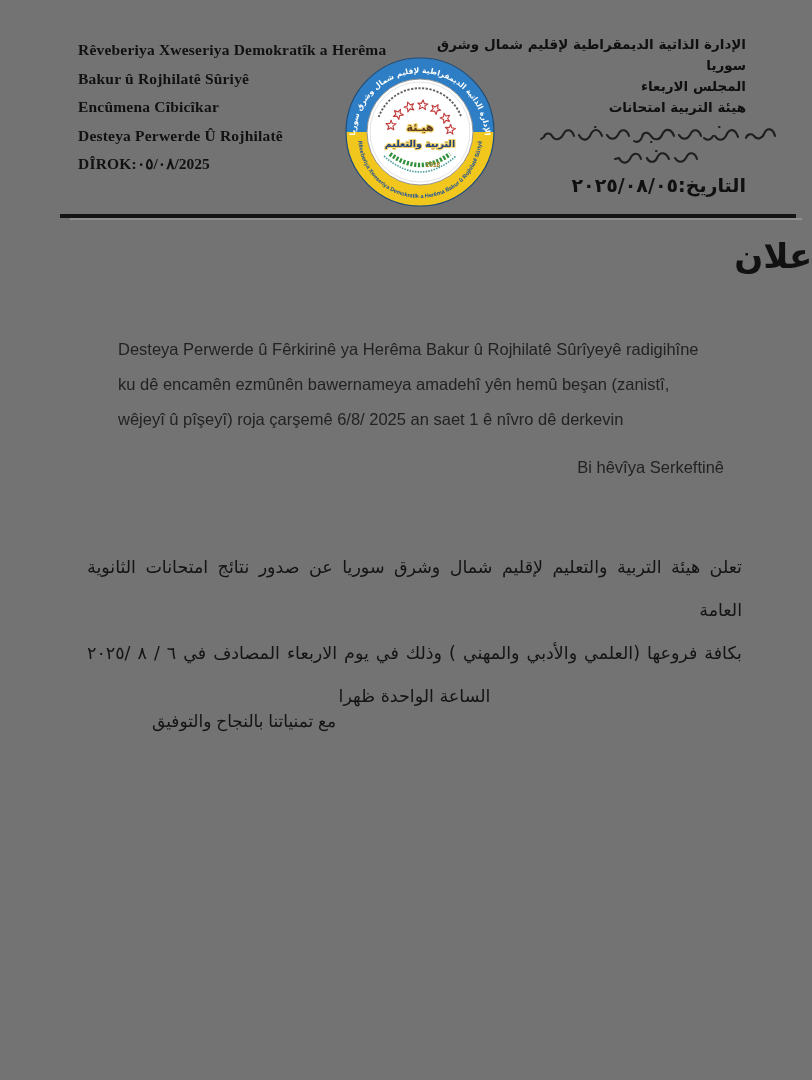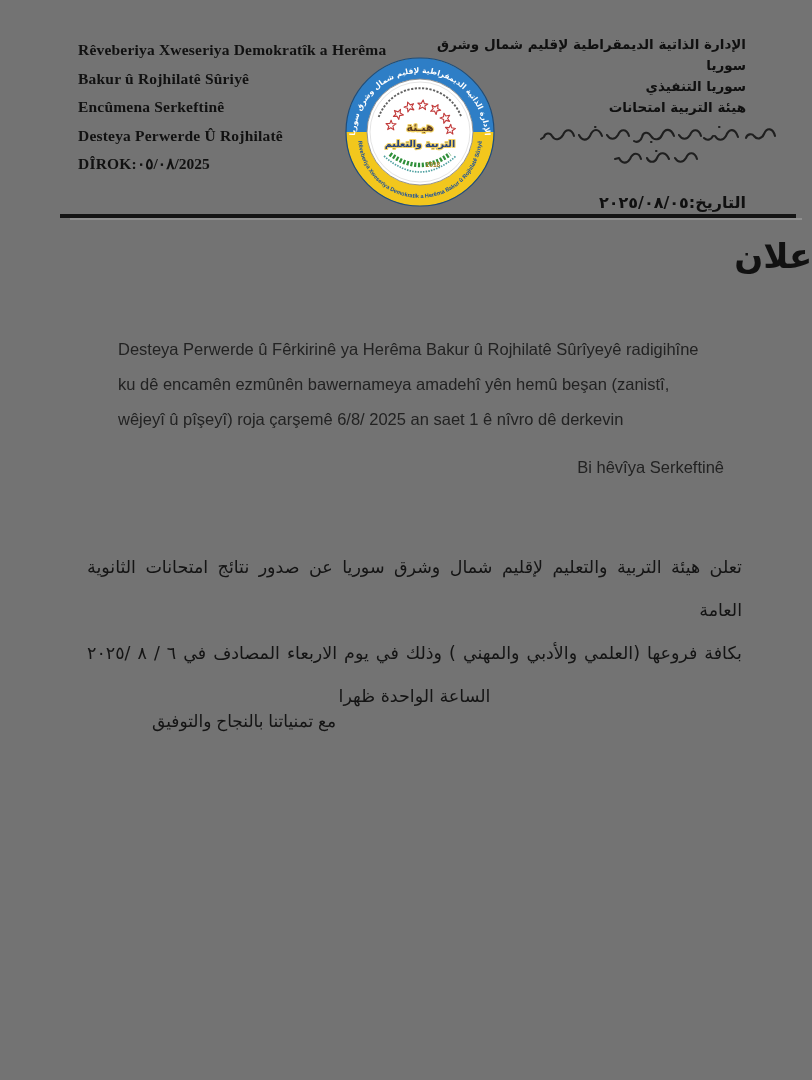--- a/index.html
+++ b/index.html
@@ -19,21 +19,21 @@
   
   .header-right{
     position:absolute;top:34px;right:66px;width:330px;
     direction:rtl;text-align:right;
     font-family:"DejaVu Sans", sans-serif;font-weight:bold;
     font-size:13.5px;line-height:21px;color:#101010;
   }
   .syriac-block{margin:5px -31px 0 0;width:244px;margin-left:auto;}
   .syriac-block svg{display:block;}
   .syriac-line2{margin:3px auto 0;}
-  .date-ar{margin-top:26px;font-size:16px;}
+  .date-ar{margin-top:9px;font-size:19px;}
 
   
   .logo{position:absolute;left:342px;top:52px;width:156px;height:160px;}
 
   
   .divider{position:absolute;left:60px;top:214px;width:736px;height:4px;background:#141414;}
   .divider::after{content:"";position:absolute;left:10px;top:4px;width:calc(100% - 4px);height:2px;background:#8f8f8f;}
 
   
   .title-wrap{position:absolute;left:0;right:12px;top:236px;text-align:right;}
@@ -70,21 +70,21 @@
   .squiggle{stroke:#1f1f1f;stroke-width:2.1;fill:none;stroke-linecap:round;stroke-linejoin:round;}
 </style>
 </head>
 <body>
 
 <div class="page">
 
   <div class="header-left">
     <div>Rêveberiya Xweseriya Demokratîk a  Herêma</div>
     <div>Bakur û Rojhilatê Sûriyê</div>
-    <div>Encûmena Serkeftinê</div>
+    <div>Encûmena Cîbicîkar</div>
     <div>Desteya Perwerde Û Rojhilatê</div>
     <div>DÎROK:٠٥/٠٨/2025</div>
   </div>
 
   <svg class="logo" viewBox="0 0 156 160" aria-hidden="false">
     <defs>
       <path id="arcTop" d="M13,86 A65,65 0 0 1 143,86" fill="none"></path>
       <path id="arcBottom" d="M16,84 A62,62 0 0 0 140,84" fill="none"></path>
       <path id="star" d="M0,-5.2 L1.55,-1.6 L5,-1.6 L2.2,0.7 L3.2,4.3 L0,2.1 L-3.2,4.3 L-2.2,0.7 L-5,-1.6 L-1.55,-1.6 Z"></path>
     </defs>
@@ -118,21 +118,21 @@
     <text x="78" y="79" text-anchor="middle" direction="rtl" font-family="DejaVu Sans, sans-serif" font-size="11" font-weight="bold" fill="#5a3a22" stroke="#f2d264" stroke-width="2.4" paint-order="stroke" stroke-linejoin="round">هيـئة</text>
     <text x="78" y="95" text-anchor="middle" direction="rtl" font-family="DejaVu Sans, sans-serif" font-size="9.5" font-weight="bold" fill="#27427c" stroke="#f2d264" stroke-width="2.2" paint-order="stroke" stroke-linejoin="round">التربية والتعليم</text>
 
     <path d="M48,102 Q78,124 108,102" fill="none" stroke="#2f8f3a" stroke-width="4.5" stroke-dasharray="2.2 1.6"></path>
     <text x="91" y="115" text-anchor="middle" font-family="Liberation Sans, sans-serif" font-size="6.5" font-weight="bold" fill="#9c7c1e">2018</text>
     <path d="M42,104 Q78,136 114,104" fill="none" stroke="#2f8f8f" stroke-width="1.7" stroke-dasharray="1.5 1.2" opacity="0.85"></path>
   </svg>
 
   <div class="header-right">
     <div>الإدارة الذاتية الديمقراطية لإقليم شمال وشرق سوريا</div>
-    <div>سوريا التنفيذي</div>
+    <div>المجلس الاربعاء</div>
     <div>هيئة التربية امتحانات</div>
     <div class="syriac-block">
       <svg class="syriac-line1" width="244" height="22" viewBox="0 0 244 22" role="img" aria-label="ܡܕܒܪܢܘܬܐ ܝܬܝܬܐ ܕܝܡܩܪܛܝܬܐ ܠܦܢܝܬܐ ܕܓܪܒܝܐ ܘܡܕܢܚܐ ܕܣܘܪܝܐ">
         <path class="squiggle" d="M242,13 c-2,-8 -8,-9 -11,-2 c-2,5 -7,6 -10,2 c-2,-3 -7,-2 -8,2
           M205,14 c-3,-9 -9,-9 -12,-1 c-3,5 -8,5 -11,0 m-2,0 c-2,4 -6,5 -9,2
           M168,13 c-2,-7 -8,-8 -11,-1 c-3,5 -8,5 -11,0
           M141,13 c-3,-8 -9,-8 -12,-1 c-2,5 -8,6 -11,1 c-3,-5 -8,-4 -9,1 c-1,4 -5,6 -8,4
           M96,13 c-2,-7 -8,-8 -11,-1 c-3,5 -8,5 -11,0
           M69,13 c-3,-8 -9,-8 -12,0 c-3,5 -8,5 -11,-1
           M41,13 c-2,-7 -8,-8 -11,-1 c-3,5 -8,6 -11,1 c-2,-4 -7,-3 -8,1 l-3,2

